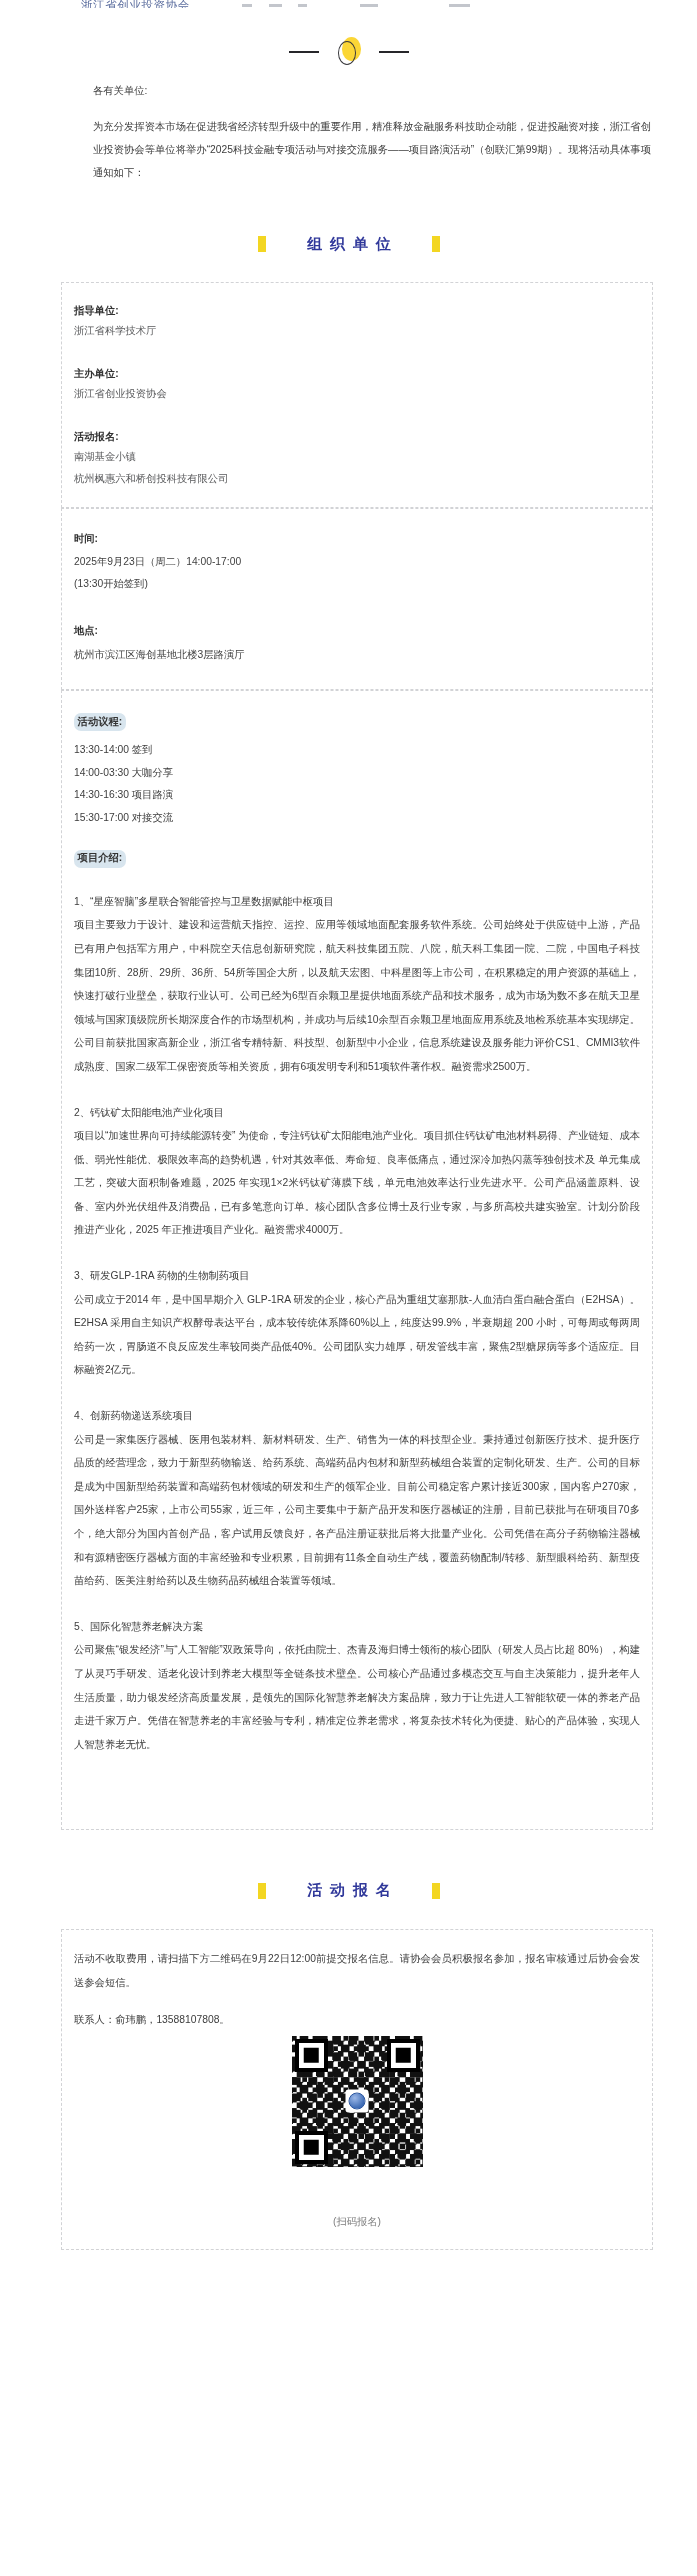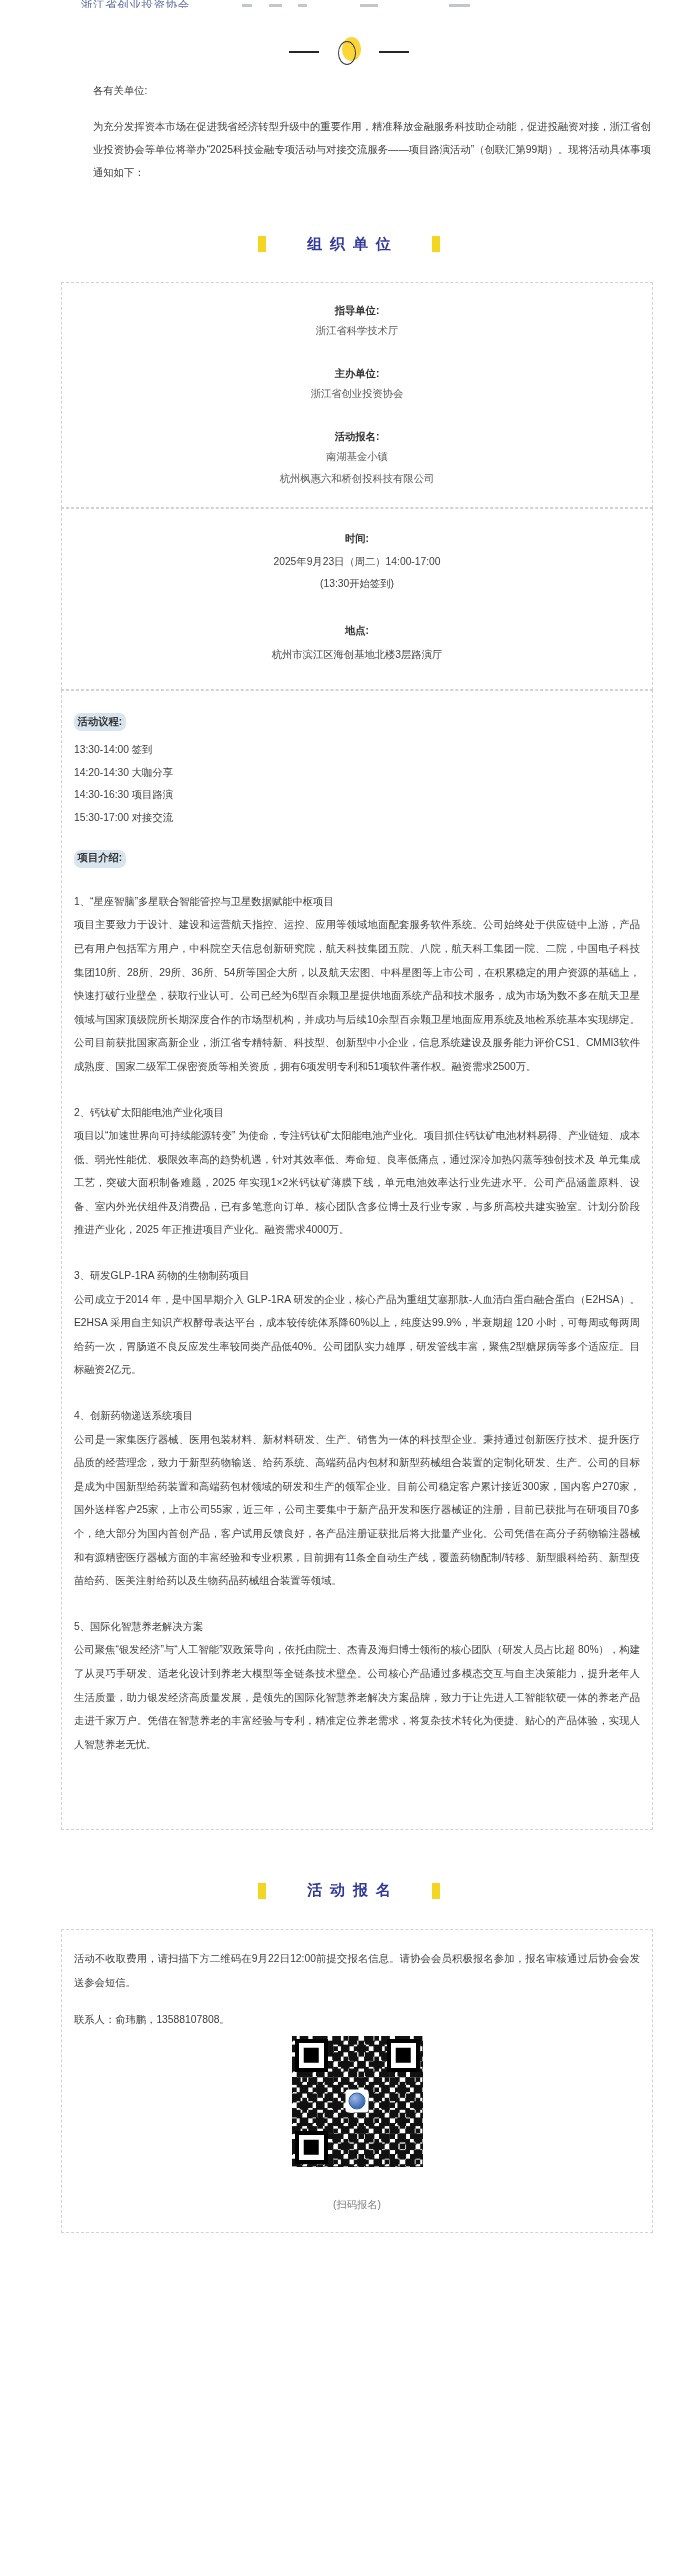--- a/index.html
+++ b/index.html
@@ -29,21 +29,21 @@
   .intro { margin-top:16.3px; font-size:10.3px; line-height:23px; text-align:justify; color:#3c3c3c; }
 
   
   .section-header { margin-top:51px; margin-bottom:28.4px; display:flex; align-items:center; justify-content:center; gap:33px; }
   .bar { width:8.5px; height:16.3px; background:#f3d622; }
   .section-title { color:#30389a; font-weight:bold; font-size:15px; letter-spacing:7.9px; padding-left:7.9px; white-space:nowrap; }
   .section-title.tight { letter-spacing:1.8px; padding-left:1.8px; }
 
   
   .box { margin-left:61px; margin-right:45px; border:1.2px dashed #d2d3d6; }
-  .box-center { text-align:center; }
+  .box-center { text-align:left; }
   .org-box { padding:19.4px 12px 17px; }
   .org-entry { margin-bottom:23px; }
   .org-entry:last-child { margin-bottom:0; }
   .org-label { font-size:10.3px; font-weight:bold; color:#333; line-height:18px; }
   .org-value { font-size:10.3px; color:#58595b; line-height:22px; }
 
   .time-box { padding:20.6px 12px 23px; }
   .tl-label { font-size:10.3px; font-weight:bold; color:#333; line-height:18px; }
   .tl-value { font-size:10.3px; color:#414141; line-height:23px; margin-top:2.4px; }
   .tl-note  { font-size:10.3px; color:#414141; line-height:22px; }
@@ -67,21 +67,21 @@
   .qr { width:131px; height:131px; margin:3.6px auto 0; position:relative;
     background:
       conic-gradient(from 90deg, #111 0 25%, transparent 0 50%, #111 0 75%, transparent 0) 0 0 / 10.3px 10.3px,
       conic-gradient(from 90deg, #fff 0 25%, #111 0 50%, #fff 0 75%, #111 0) 0 0 / 16.3px 16.3px;
   }
   .finder { position:absolute; width:33px; height:33px; background:#fff; border:4.8px solid #000; }
   .finder::after { content:""; position:absolute; left:50%; top:50%; width:14.5px; height:14.5px; background:#000; transform:translate(-50%,-50%); }
   .f-tl { left:3px; top:3px; } .f-tr { right:3px; top:3px; } .f-bl { left:3px; bottom:3px; }
   .qr-logo { position:absolute; left:50%; top:50%; transform:translate(-50%,-50%); width:23px; height:23px; background:#fff; border-radius:3px; display:flex; align-items:center; justify-content:center; }
   .qr-logo-circle { width:17px; height:17px; border-radius:50%; background:radial-gradient(circle at 35% 30%, #9db9e8, #3f6cb5 70%); border:1.2px solid #2c57a0; }
-  .qr-caption { margin-top:29px; text-align:center; font-size:10.3px; color:#7d7d7d; line-height:18px; }
+  .qr-caption { margin-top:46px; text-align:center; font-size:10.3px; color:#7d7d7d; line-height:18px; }
   .bottom-space { height:61px; }
 </style>
 </head>
 <body>
 
 <div>
 
   <div class="clip-header">
     <a class="clip-link" href="#">浙江省创业投资协会</a><span class="meta-frag mf1"></span><span class="meta-frag mf2"></span><span class="meta-frag mf3"></span><span class="meta-frag mf4"></span><span class="meta-frag mf5"></span>
   </div>
@@ -130,40 +130,40 @@
     <div class="tl-gap"></div>
     <div class="tl-label">地点:</div>
     <div class="tl-value">杭州市滨江区海创基地北楼3层路演厅</div>
   </div>
 
 
   <div class="box agenda-box">
     <span class="hl-label">活动议程:</span>
     <div class="agenda-list">
       <div class="agenda-item">13:30-14:00 签到</div>
-      <div class="agenda-item">14:20-14:30 大咖分享</div>
+      <div class="agenda-item">14:00-03:30 大咖分享</div>
       <div class="agenda-item">14:30-16:30 项目路演</div>
       <div class="agenda-item">15:30-17:00 对接交流</div>
     </div>
 
     <div class="projects-label-wrap">
       <span class="hl-label">项目介绍:</span>
     </div>
 
     <div class="project">
       <div class="project-title">1、“星座智脑”多星联合智能管控与卫星数据赋能中枢项目</div>
       <div class="project-body">项目主要致力于设计、建设和运营航天指控、运控、应用等领域地面配套服务软件系统。公司始终处于供应链中上游，产品已有用户包括军方用户，中科院空天信息创新研究院，航天科技集团五院、八院，航天科工集团一院、二院，中国电子科技集团10所、28所、29所、36所、54所等国企大所，以及航天宏图、中科星图等上市公司，在积累稳定的用户资源的基础上，快速打破行业壁垒，获取行业认可。公司已经为6型百余颗卫星提供地面系统产品和技术服务，成为市场为数不多在航天卫星领域与国家顶级院所长期深度合作的市场型机构，并成功与后续10余型百余颗卫星地面应用系统及地检系统基本实现绑定。公司目前获批国家高新企业，浙江省专精特新、科技型、创新型中小企业，信息系统建设及服务能力评价CS1、CMMI3软件成熟度、国家二级军工保密资质等相关资质，拥有6项发明专利和51项软件著作权。融资需求2500万。</div>
     </div>
     <div class="project">
       <div class="project-title">2、钙钛矿太阳能电池产业化项目</div>
       <div class="project-body">项目以“加速世界向可持续能源转变” 为使命，专注钙钛矿太阳能电池产业化。项目抓住钙钛矿电池材料易得、产业链短、成本低、弱光性能优、极限效率高的趋势机遇，针对其效率低、寿命短、良率低痛点，通过深冷加热闪蒸等独创技术及 单元集成工艺，突破大面积制备难题，2025 年实现1×2米钙钛矿薄膜下线，单元电池效率达行业先进水平。公司产品涵盖原料、设备、室内外光伏组件及消费品，已有多笔意向订单。核心团队含多位博士及行业专家，与多所高校共建实验室。计划分阶段推进产业化，2025 年正推进项目产业化。融资需求4000万。</div>
     </div>
     <div class="project">
       <div class="project-title">3、研发GLP-1RA 药物的生物制药项目</div>
-      <div class="project-body">公司成立于2014 年，是中国早期介入 GLP-1RA 研发的企业，核心产品为重组艾塞那肽-人血清白蛋白融合蛋白（E2HSA）。E2HSA 采用自主知识产权酵母表达平台，成本较传统体系降60%以上，纯度达99.9%，半衰期超 120 小时，可每周或每两周给药一次，胃肠道不良反应发生率较同类产品低40%。公司团队实力雄厚，研发管线丰富，聚焦2型糖尿病等多个适应症。目标融资2亿元。</div>
+      <div class="project-body">公司成立于2014 年，是中国早期介入 GLP-1RA 研发的企业，核心产品为重组艾塞那肽-人血清白蛋白融合蛋白（E2HSA）。E2HSA 采用自主知识产权酵母表达平台，成本较传统体系降60%以上，纯度达99.9%，半衰期超 200 小时，可每周或每两周给药一次，胃肠道不良反应发生率较同类产品低40%。公司团队实力雄厚，研发管线丰富，聚焦2型糖尿病等多个适应症。目标融资2亿元。</div>
     </div>
     <div class="project">
       <div class="project-title">4、创新药物递送系统项目</div>
       <div class="project-body">公司是一家集医疗器械、医用包装材料、新材料研发、生产、销售为一体的科技型企业。秉持通过创新医疗技术、提升医疗品质的经营理念，致力于新型药物输送、给药系统、高端药品内包材和新型药械组合装置的定制化研发、生产。公司的目标是成为中国新型给药装置和高端药包材领域的研发和生产的领军企业。目前公司稳定客户累计接近300家，国内客户270家，国外送样客户25家，上市公司55家，近三年，公司主要集中于新产品开发和医疗器械证的注册，目前已获批与在研项目70多个，绝大部分为国内首创产品，客户试用反馈良好，各产品注册证获批后将大批量产业化。公司凭借在高分子药物输注器械和有源精密医疗器械方面的丰富经验和专业积累，目前拥有11条全自动生产线，覆盖药物配制/转移、新型眼科给药、新型疫苗给药、医美注射给药以及生物药品药械组合装置等领域。</div>
     </div>
     <div class="project">
       <div class="project-title">5、国际化智慧养老解决方案</div>
       <div class="project-body">公司聚焦“银发经济”与“人工智能”双政策导向，依托由院士、杰青及海归博士领衔的核心团队（研发人员占比超 80%），构建了从灵巧手研发、适老化设计到养老大模型等全链条技术壁垒。公司核心产品通过多模态交互与自主决策能力，提升老年人生活质量，助力银发经济高质量发展，是领先的国际化智慧养老解决方案品牌，致力于让先进人工智能软硬一体的养老产品走进千家万户。凭借在智慧养老的丰富经验与专利，精准定位养老需求，将复杂技术转化为便捷、贴心的产品体验，实现人人智慧养老无忧。</div>
     </div>
   </div>

